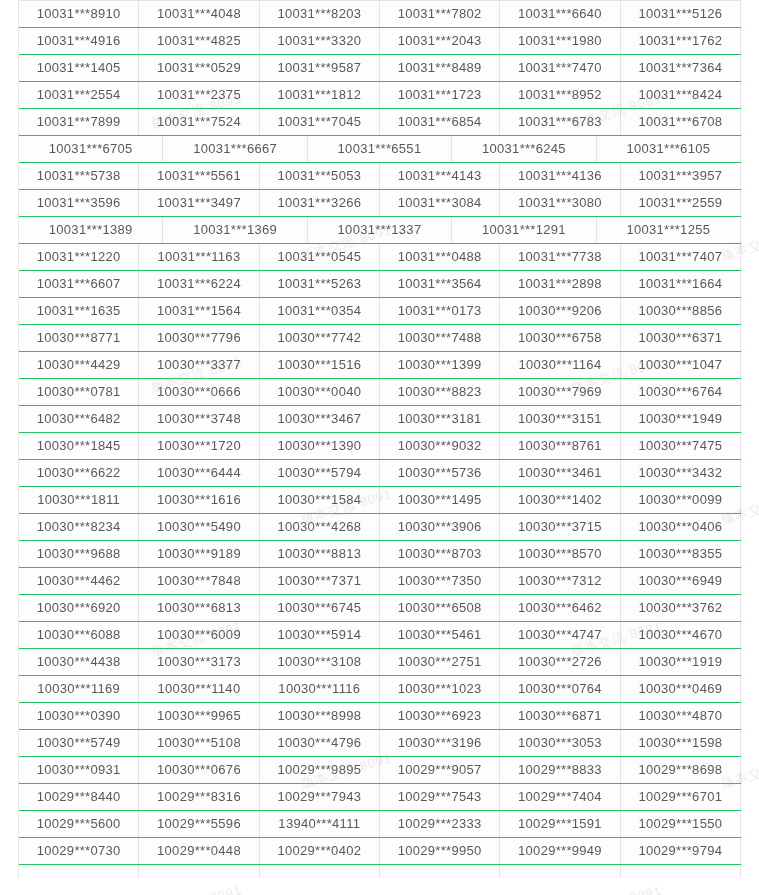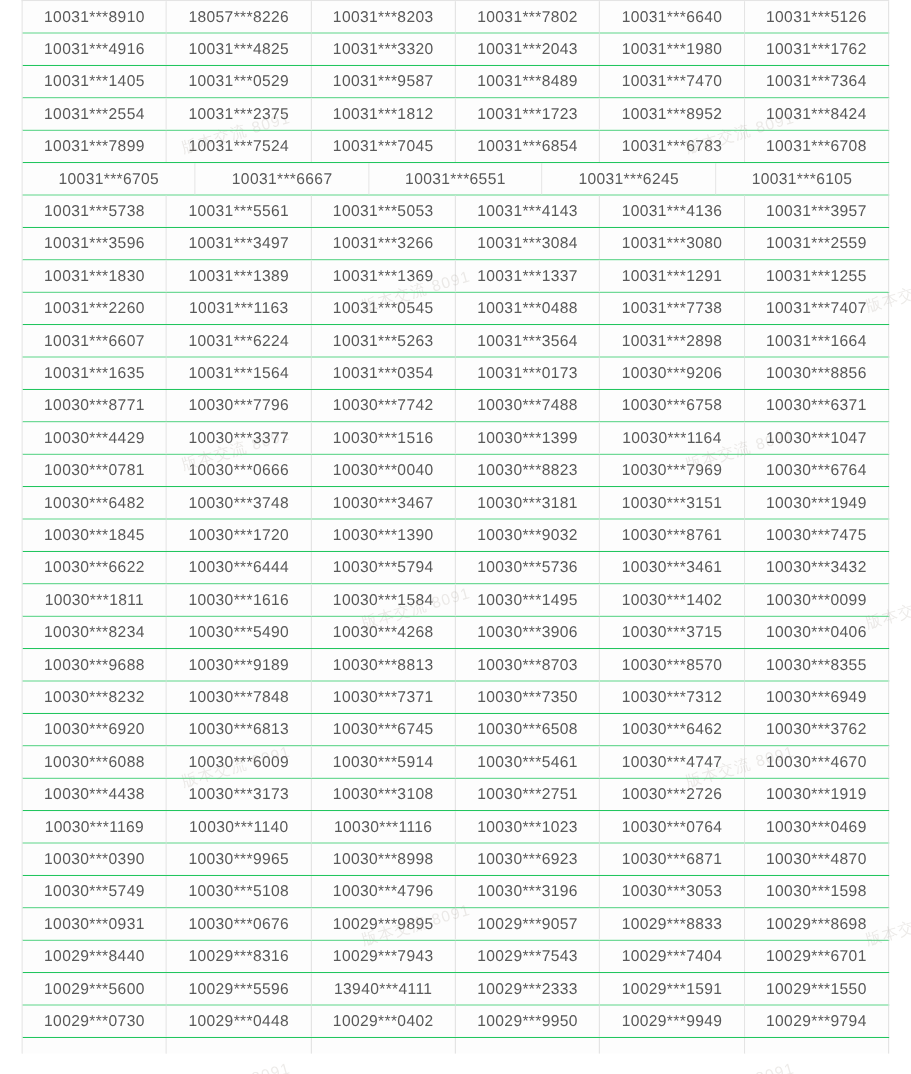--- a/index.html
+++ b/index.html
@@ -70,21 +70,21 @@
     user-select: none;
   }
 </style>
 </head>
 <body>
 
 <div class="page">
   <div class="grid" id="grid">
       <div class="row">
         <div class="cell">10031***8910</div>
-        <div class="cell">18057***8226</div>
+        <div class="cell">10031***4048</div>
         <div class="cell">10031***8203</div>
         <div class="cell">10031***7802</div>
         <div class="cell">10031***6640</div>
         <div class="cell">10031***5126</div>
       </div>
       <div class="row">
         <div class="cell">10031***4916</div>
         <div class="cell">10031***4825</div>
         <div class="cell">10031***3320</div>
         <div class="cell">10031***2043</div>
@@ -132,29 +132,28 @@
       </div>
       <div class="row">
         <div class="cell">10031***3596</div>
         <div class="cell">10031***3497</div>
         <div class="cell">10031***3266</div>
         <div class="cell">10031***3084</div>
         <div class="cell">10031***3080</div>
         <div class="cell">10031***2559</div>
       </div>
       <div class="row">
-        <div class="cell">10031***1830</div>
         <div class="cell">10031***1389</div>
         <div class="cell">10031***1369</div>
         <div class="cell">10031***1337</div>
         <div class="cell">10031***1291</div>
         <div class="cell">10031***1255</div>
       </div>
       <div class="row">
-        <div class="cell">10031***2260</div>
+        <div class="cell">10031***1220</div>
         <div class="cell">10031***1163</div>
         <div class="cell">10031***0545</div>
         <div class="cell">10031***0488</div>
         <div class="cell">10031***7738</div>
         <div class="cell">10031***7407</div>
       </div>
       <div class="row">
         <div class="cell">10031***6607</div>
         <div class="cell">10031***6224</div>
         <div class="cell">10031***5263</div>
@@ -236,21 +235,21 @@
       </div>
       <div class="row">
         <div class="cell">10030***9688</div>
         <div class="cell">10030***9189</div>
         <div class="cell">10030***8813</div>
         <div class="cell">10030***8703</div>
         <div class="cell">10030***8570</div>
         <div class="cell">10030***8355</div>
       </div>
       <div class="row">
-        <div class="cell">10030***8232</div>
+        <div class="cell">10030***4462</div>
         <div class="cell">10030***7848</div>
         <div class="cell">10030***7371</div>
         <div class="cell">10030***7350</div>
         <div class="cell">10030***7312</div>
         <div class="cell">10030***6949</div>
       </div>
       <div class="row">
         <div class="cell">10030***6920</div>
         <div class="cell">10030***6813</div>
         <div class="cell">10030***6745</div>

